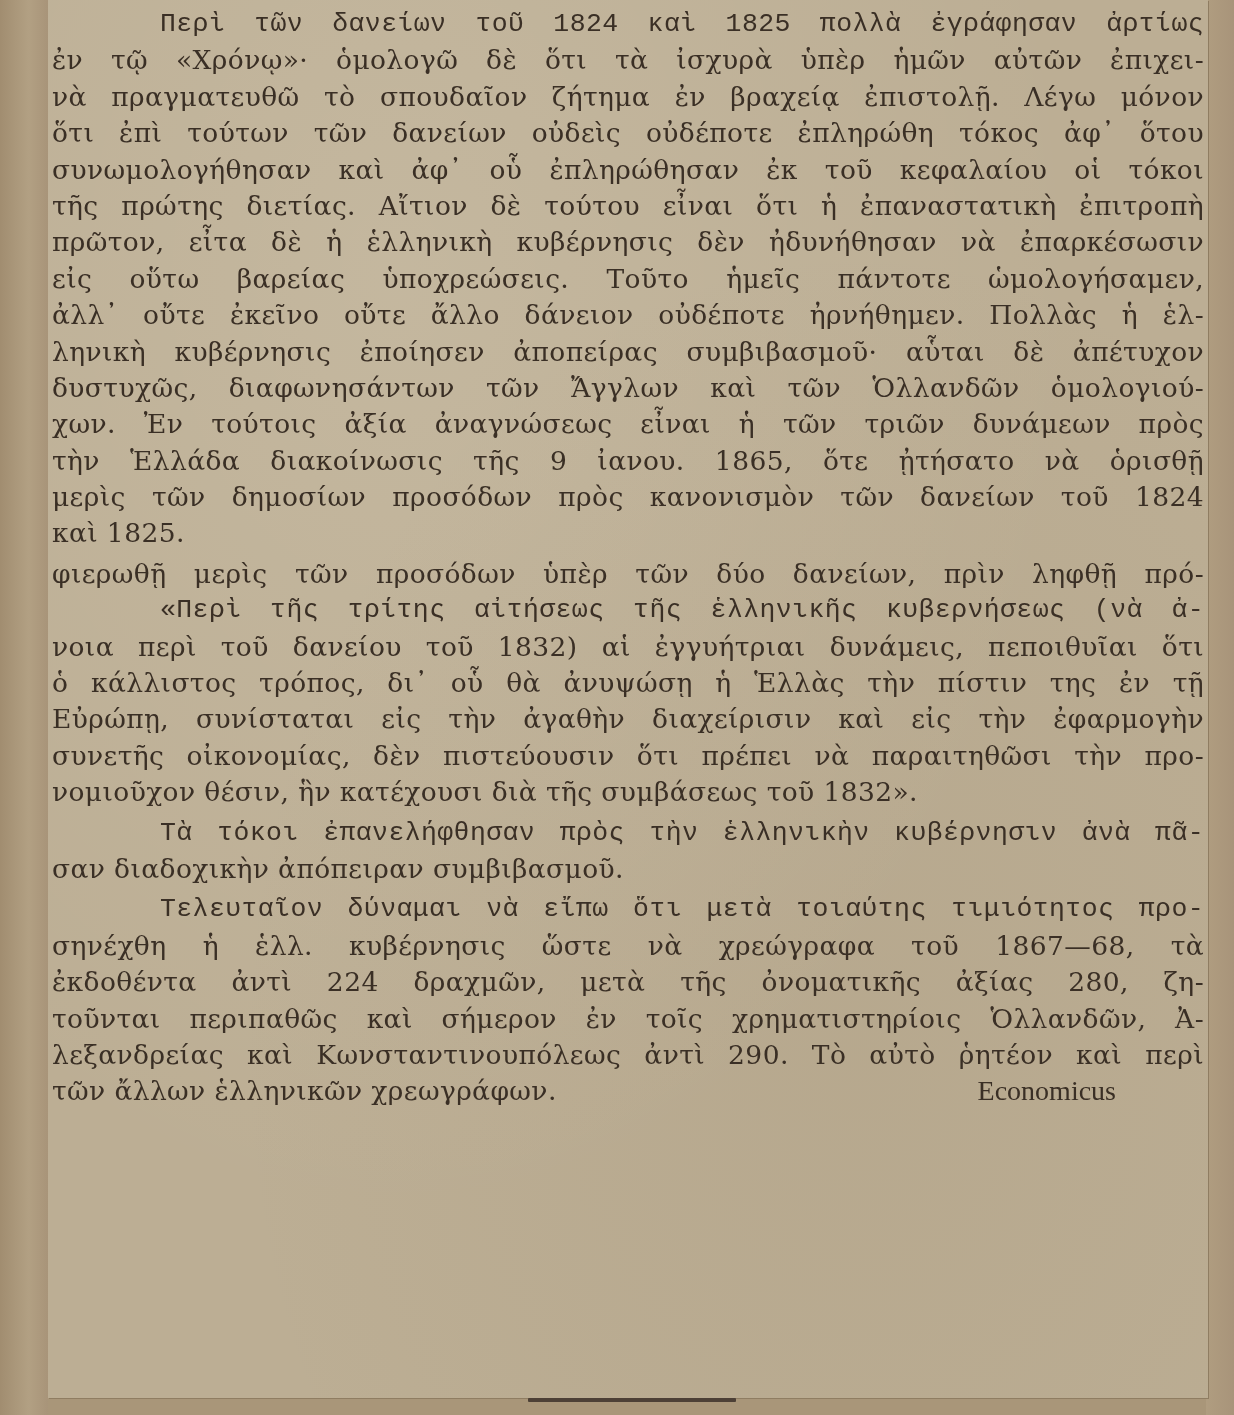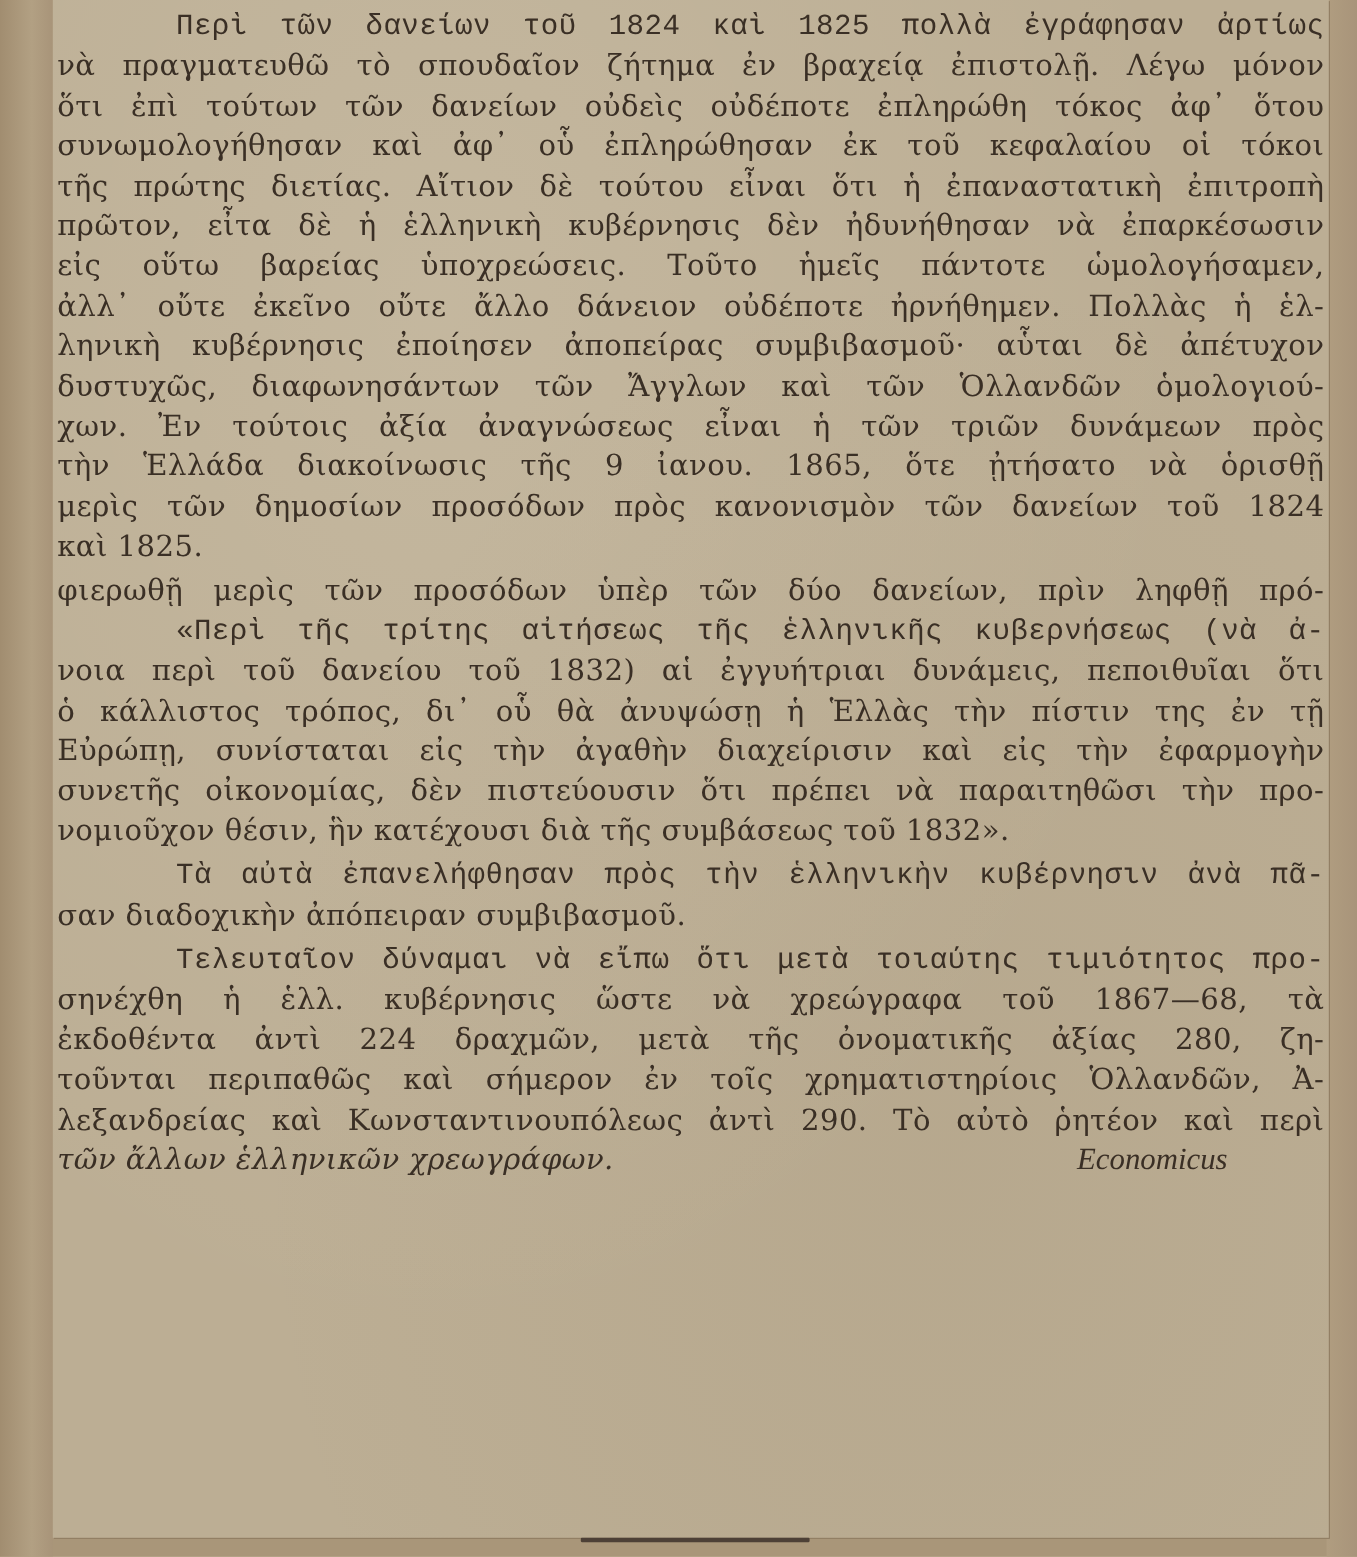--- a/index.html
+++ b/index.html
@@ -34,41 +34,42 @@
   }
   .line {
     display: block; white-space: nowrap;
     text-align-last: justify; text-align: justify;
     height: 36.4px;
     letter-spacing: 0.4px;
   }
   .line.last { text-align-last: left; }
   .line.indent { padding-left: 108px; font-family: Liberation Mono, monospace; }
   .para-gap { height: 4px; }
-  .signature-row { position: relative; font-style: italic; }
+  .signature-row { position: relative; }
   .signature {
     position: absolute; right: 88px; top: 0;
     font-family: "Liberation Serif", serif; font-size: 28px; color: #3a2f25;
   }
   .bottom-rule {
     position: absolute; left: 528px; top: 1398px; width: 208px; height: 4px;
     background: #4d4036; border-radius: 1px;
   }
 </style>
 </head>
 <body>
 
 <div class="backing-left"></div>
 <div class="backing-right"></div>
 
 <div class="clipping">
   <div class="article">
 
     <div>
       <span class="line indent">Περὶ τῶν δανείων τοῦ 1824 καὶ 1825 πολλὰ ἐγράφησαν ἀρτίως</span>
+      <span class="line">ἐν τῷ «Χρόνῳ»· ὁμολογῶ δὲ ὅτι τὰ ἰσχυρὰ ὑπὲρ ἡμῶν αὐτῶν ἐπιχει-</span>
       <span class="line">νὰ πραγματευθῶ τὸ σπουδαῖον ζήτημα ἐν βραχείᾳ ἐπιστολῇ. Λέγω μόνον</span>
       <span class="line">ὅτι ἐπὶ τούτων τῶν δανείων οὐδεὶς οὐδέποτε ἐπληρώθη τόκος ἀφ᾽ ὅτου</span>
       <span class="line">συνωμολογήθησαν καὶ ἀφ᾽ οὗ ἐπληρώθησαν ἐκ τοῦ κεφαλαίου οἱ τόκοι</span>
       <span class="line">τῆς πρώτης διετίας. Αἴτιον δὲ τούτου εἶναι ὅτι ἡ ἐπαναστατικὴ ἐπιτροπὴ</span>
       <span class="line">πρῶτον, εἶτα δὲ ἡ ἑλληνικὴ κυβέρνησις δὲν ἠδυνήθησαν νὰ ἐπαρκέσωσιν</span>
       <span class="line">εἰς οὕτω βαρείας ὑποχρεώσεις. Τοῦτο ἡμεῖς πάντοτε ὡμολογήσαμεν,</span>
       <span class="line">ἀλλ᾽ οὔτε ἐκεῖνο οὔτε ἄλλο δάνειον οὐδέποτε ἠρνήθημεν. Πολλὰς ἡ ἑλ-</span>
       <span class="line">ληνικὴ κυβέρνησις ἐποίησεν ἀποπείρας συμβιβασμοῦ· αὗται δὲ ἀπέτυχον</span>
       <span class="line">δυστυχῶς, διαφωνησάντων τῶν Ἄγγλων καὶ τῶν Ὁλλανδῶν ὁμολογιού-</span>
       <span class="line">χων. Ἐν τούτοις ἀξία ἀναγνώσεως εἶναι ἡ τῶν τριῶν δυνάμεων πρὸς</span>
@@ -83,21 +84,21 @@
       <span class="line indent">«Περὶ τῆς τρίτης αἰτήσεως τῆς ἑλληνικῆς κυβερνήσεως (νὰ ἀ-</span>
       <span class="line">νοια περὶ τοῦ δανείου τοῦ 1832) αἱ ἐγγυήτριαι δυνάμεις, πεποιθυῖαι ὅτι</span>
       <span class="line">ὁ κάλλιστος τρόπος, δι᾽ οὗ θὰ ἀνυψώσῃ ἡ Ἑλλὰς τὴν πίστιν της ἐν τῇ</span>
       <span class="line">Εὐρώπῃ, συνίσταται εἰς τὴν ἀγαθὴν διαχείρισιν καὶ εἰς τὴν ἐφαρμογὴν</span>
       <span class="line">συνετῆς οἰκονομίας, δὲν πιστεύουσιν ὅτι πρέπει νὰ παραιτηθῶσι τὴν προ-</span>
       <span class="line last">νομιοῦχον θέσιν, ἣν κατέχουσι διὰ τῆς συμβάσεως τοῦ 1832».</span>
     </div>
     <div class="para-gap"></div>
 
     <div>
-      <span class="line indent">Τὰ αὐτὰ ἐπανελήφθησαν πρὸς τὴν ἑλληνικὴν κυβέρνησιν ἀνὰ πᾶ-</span>
+      <span class="line indent">Τὰ τόκοι ἐπανελήφθησαν πρὸς τὴν ἑλληνικὴν κυβέρνησιν ἀνὰ πᾶ-</span>
       <span class="line last">σαν διαδοχικὴν ἀπόπειραν συμβιβασμοῦ.</span>
     </div>
     <div class="para-gap"></div>
 
     <div>
       <span class="line indent">Τελευταῖον δύναμαι νὰ εἴπω ὅτι μετὰ τοιαύτης τιμιότητος προ-</span>
       <span class="line">σηνέχθη ἡ ἑλλ. κυβέρνησις ὥστε νὰ χρεώγραφα τοῦ 1867—68, τὰ</span>
       <span class="line">ἐκδοθέντα ἀντὶ 224 δραχμῶν, μετὰ τῆς ὀνοματικῆς ἀξίας 280, ζη-</span>
       <span class="line">τοῦνται περιπαθῶς καὶ σήμερον ἐν τοῖς χρηματιστηρίοις Ὁλλανδῶν, Ἀ-</span>
       <span class="line">λεξανδρείας καὶ Κωνσταντινουπόλεως ἀντὶ 290. Τὸ αὐτὸ ῥητέον καὶ περὶ</span>

